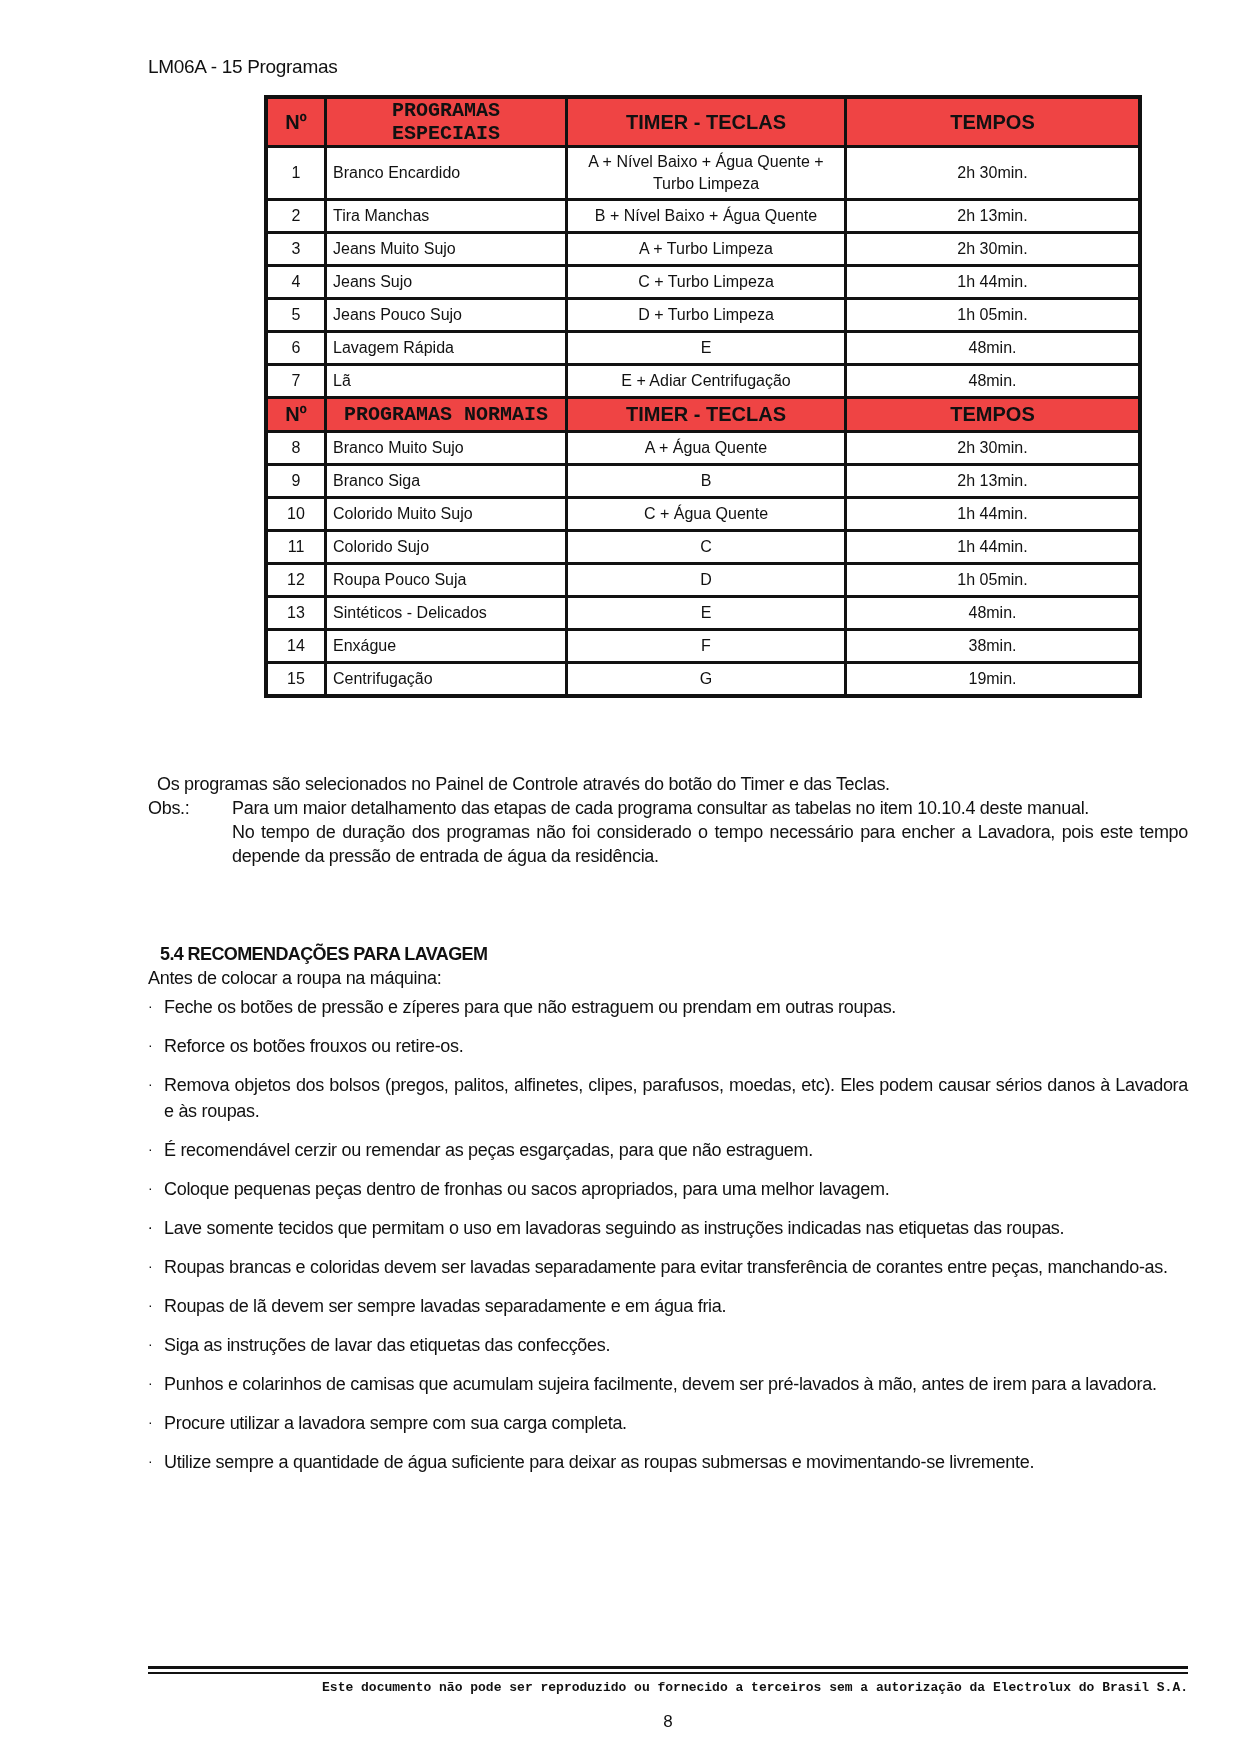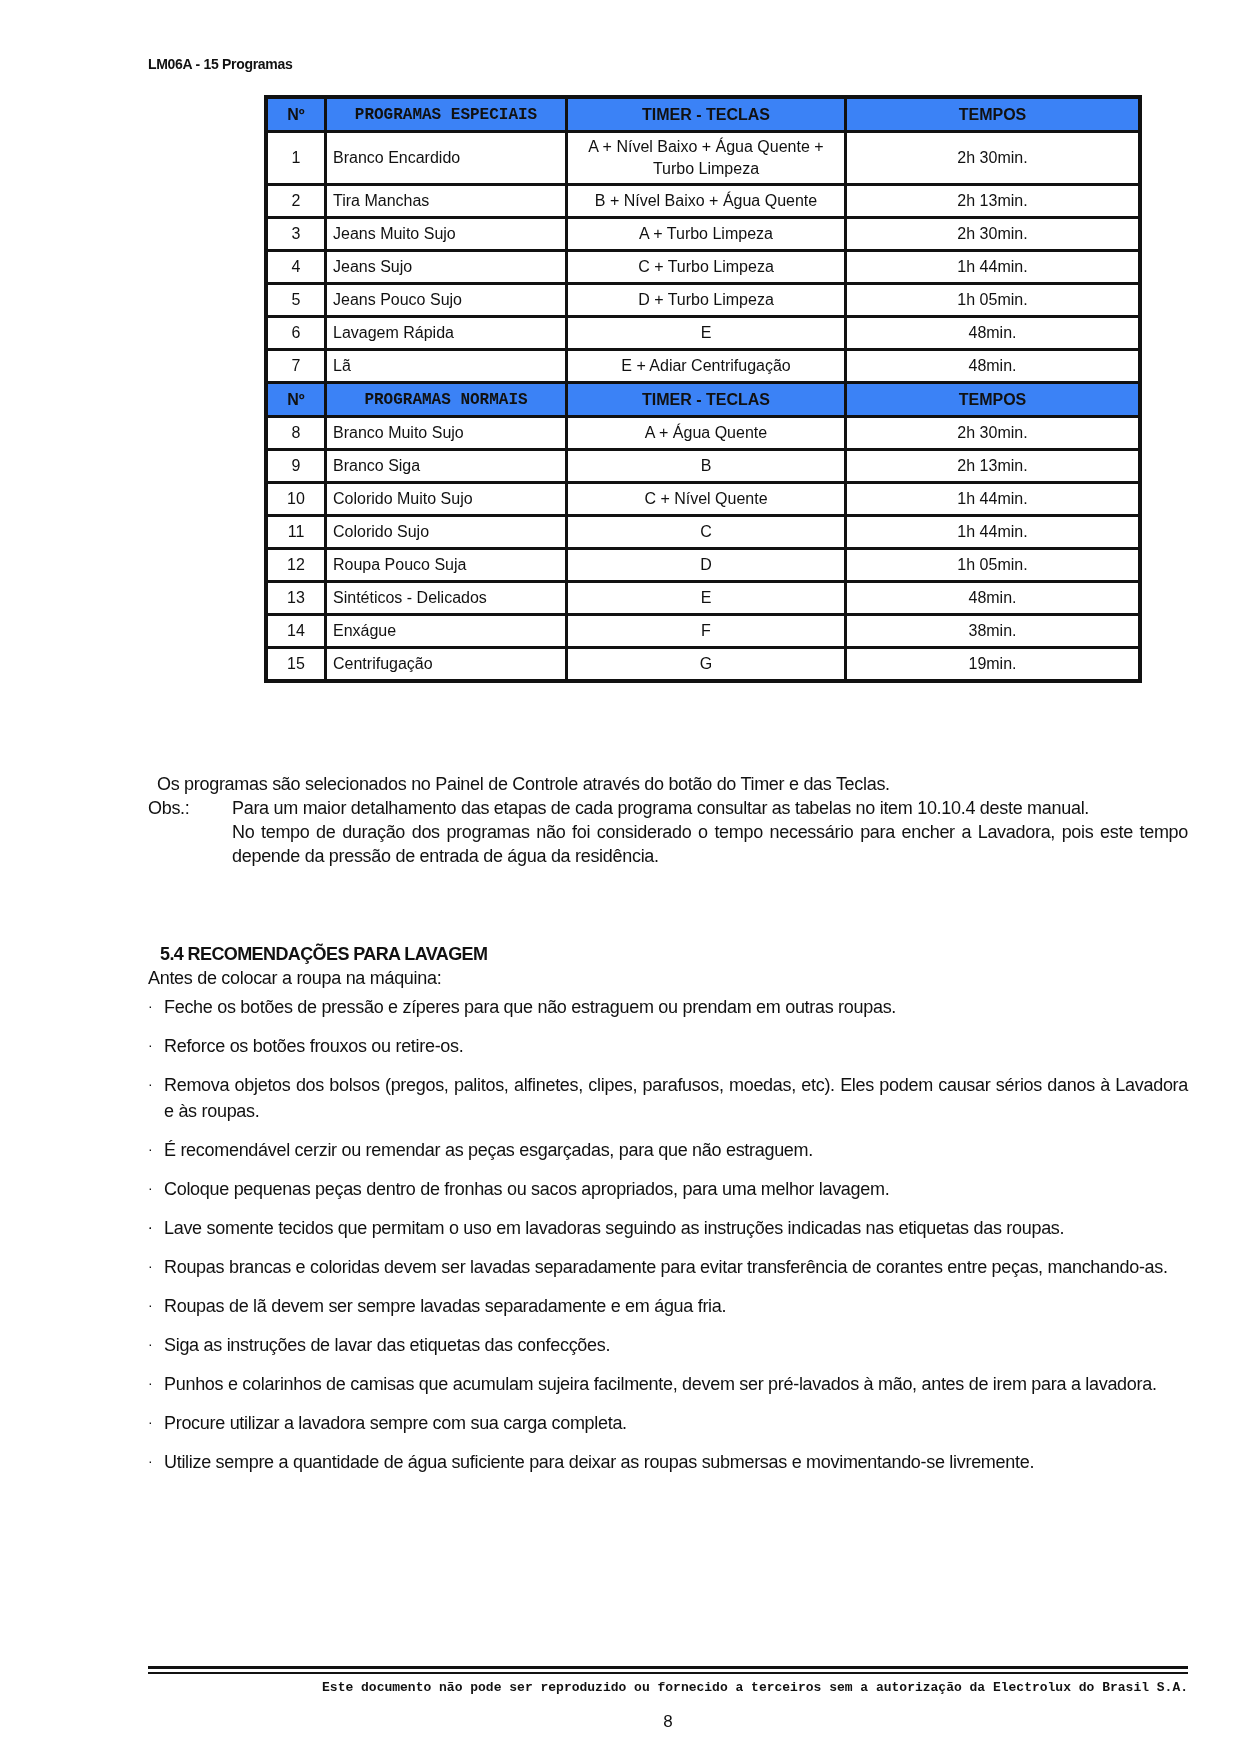--- a/index.html
+++ b/index.html
@@ -1,20 +1,20 @@
 <!DOCTYPE html>
 <html><head>
 <meta charset="utf-8">
 <style>
   html, body { margin:0; padding:0; background:#ffffff; }
   body { width:1240px; height:1755px; position:relative; font-family:"Liberation Sans", sans-serif; color:#111; overflow:hidden; }
-  .section-title { position:absolute; left:148px; top:56px; font-weight:bold; font-size:14px; letter-spacing:-0.3px; }
+  .section-title { position:absolute; left:148px; top:56px; font-weight:normal; font-size:19px; letter-spacing:-0.3px; }
   table.programs { position:absolute; left:264px; top:95px; width:878px; border-collapse:collapse; border:4px solid #111; font-size:16px; }
   table.programs td, table.programs th { border:3px solid #111; padding:0 6px; height:30px; }
-  table.programs th { background:#3b82f6; font-weight:bold; font-size:16px; height:31px; }
+  table.programs th { background:#ef4444; font-weight:bold; font-size:20px; height:31px; }
   table.programs th.c-no { width:44px; }
   table.programs th.c-name { width:226px;font-family:Liberation Mono, monospace; }
   table.programs th.c-keys { width:264px; }
   td.c-no { text-align:center; }
   td.c-name { text-align:left; }
   td.c-keys, td.c-time { text-align:center; }
   tr.tall td { height:50px; line-height:22px; }
   .para { position:absolute; left:157px; font-size:18px; line-height:24px; width:1040px; letter-spacing:-0.3px; }
   .obs { position:absolute; left:148px; top:796px; width:1040px; font-size:18px; line-height:24px; letter-spacing:-0.3px; }
   .obs .label { position:absolute; left:0; top:0; }
@@ -99,21 +99,21 @@
     </tr>
     <tr>
       <td class="c-no">9</td>
       <td class="c-name">Branco Siga</td>
       <td class="c-keys">B</td>
       <td class="c-time">2h 13min.</td>
     </tr>
     <tr>
       <td class="c-no">10</td>
       <td class="c-name">Colorido Muito Sujo</td>
-      <td class="c-keys">C + Nível Quente</td>
+      <td class="c-keys">C + Água Quente</td>
       <td class="c-time">1h 44min.</td>
     </tr>
     <tr>
       <td class="c-no">11</td>
       <td class="c-name">Colorido Sujo</td>
       <td class="c-keys">C</td>
       <td class="c-time">1h 44min.</td>
     </tr>
     <tr>
       <td class="c-no">12</td>

